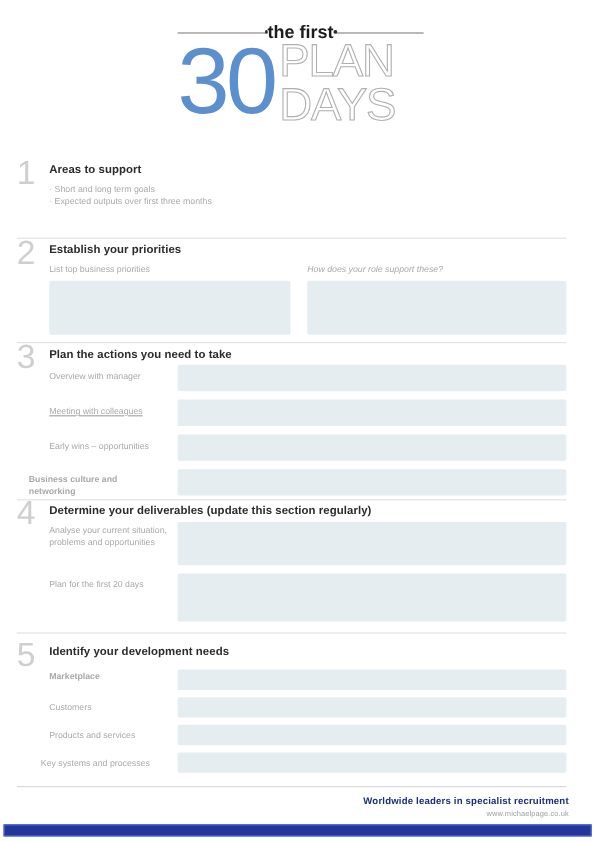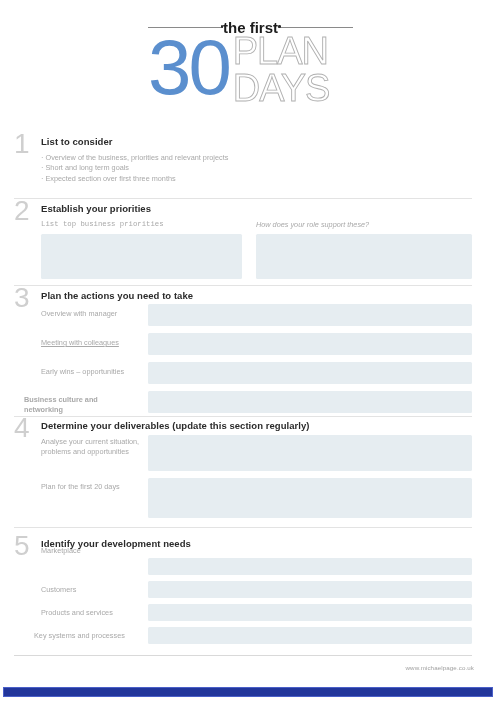--- a/index.html
+++ b/index.html
@@ -244,34 +244,33 @@
       <span class="big-30">30</span>
       <span class="days-plan">
         <span>PLAN</span>
         <span>DAYS</span>
       </span>
     </div>
   </div>
 
   <div class="section" style="top:136px;">
     <span class="sec-num">1</span>
-    <span class="sec-title">List to consider</span>
+    <span class="sec-title">Areas to support</span>
     <div class="bullets">
-      <div>· Overview of the business, priorities and relevant projects</div>
       <div>· Short and long term goals</div>
-      <div>· Expected section over first three months</div>
+      <div>· Expected outputs over first three months</div>
     </div>
   </div>
   <div class="divider" style="top:198px;"></div>
 
   <div class="section" style="top:203px;">
     <span class="sec-num">2</span>
     <span class="sec-title">Establish your priorities</span>
 
-    <span class="field-label" style="left:41px; top:17px;font-family:Liberation Mono, monospace;">List top business priorities</span>
+    <span class="field-label" style="left:41px; top:17px;">List top business priorities</span>
     <div class="field-box" style="left:41px; top:31px; width:201px; height:45px;"></div>
 
     <span class="field-label" style="left:256px; top:17px;font-style:italic;">How does your role support these?</span>
     <div class="field-box" style="left:256px; top:31px; width:216px; height:45px;"></div>
   </div>
   <div class="divider" style="top:285px;"></div>
 
   <div class="section" style="top:290px;">
     <span class="sec-num">3</span>
     <span class="sec-title">Plan the actions you need to take</span>
@@ -299,35 +298,36 @@
 
     <span class="field-label" style="left:41px; top:62px;">Plan for the first 20 days</span>
     <div class="field-box" style="left:148px; top:58px; width:324px; height:40px;"></div>
   </div>
   <div class="divider" style="top:527px;"></div>
 
   <div class="section" style="top:538px;">
     <span class="sec-num">5</span>
     <span class="sec-title">Identify your development needs</span>
 
-    <span class="field-label" style="left:41px; top:8px;">Marketplace</span>
+    <span class="field-label" style="left:41px; top:21px;font-weight:bold;">Marketplace</span>
     <div class="field-box" style="left:148px; top:20px; width:324px; height:17px;"></div>
 
     <span class="field-label" style="left:41px; top:47px;">Customers</span>
     <div class="field-box" style="left:148px; top:43px; width:324px; height:17px;"></div>
 
     <span class="field-label" style="left:41px; top:70px;">Products and services</span>
     <div class="field-box" style="left:148px; top:66px; width:324px; height:17px;"></div>
 
     <span class="field-label" style="left:34px; top:93px;">Key systems and processes</span>
     <div class="field-box" style="left:148px; top:89px; width:324px; height:17px;"></div>
   </div>
 
   <div class="footer-rule"></div>
 
 
   <div class="tagline">
+    <div class="t1">Worldwide leaders in specialist recruitment</div>
     <div class="t2">www.michaelpage.co.uk</div>
   </div>
 
   <div class="bottom-bar"></div>
 
 </div>
 
 </body></html>

